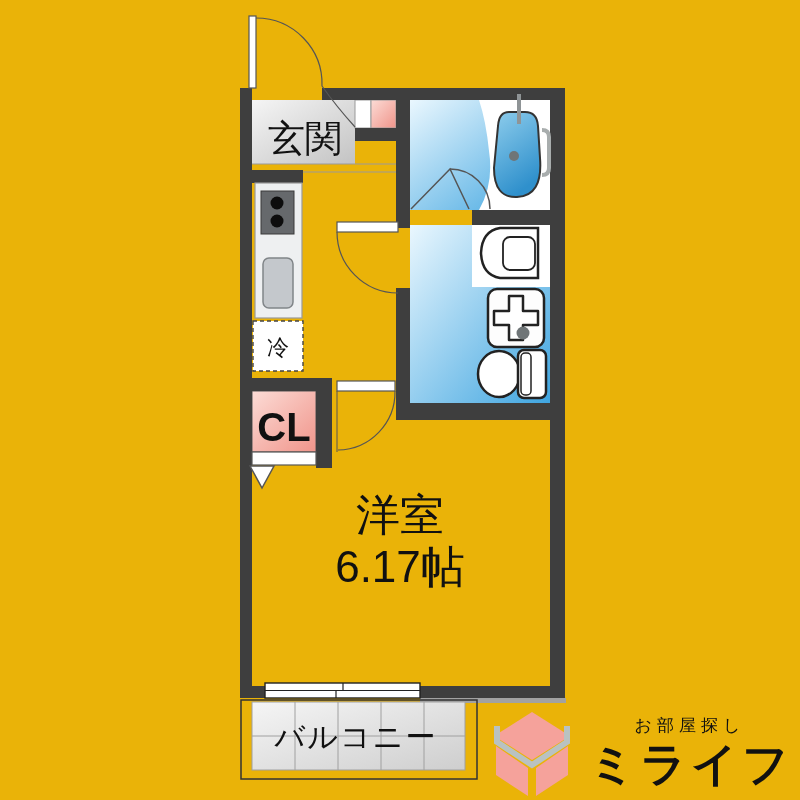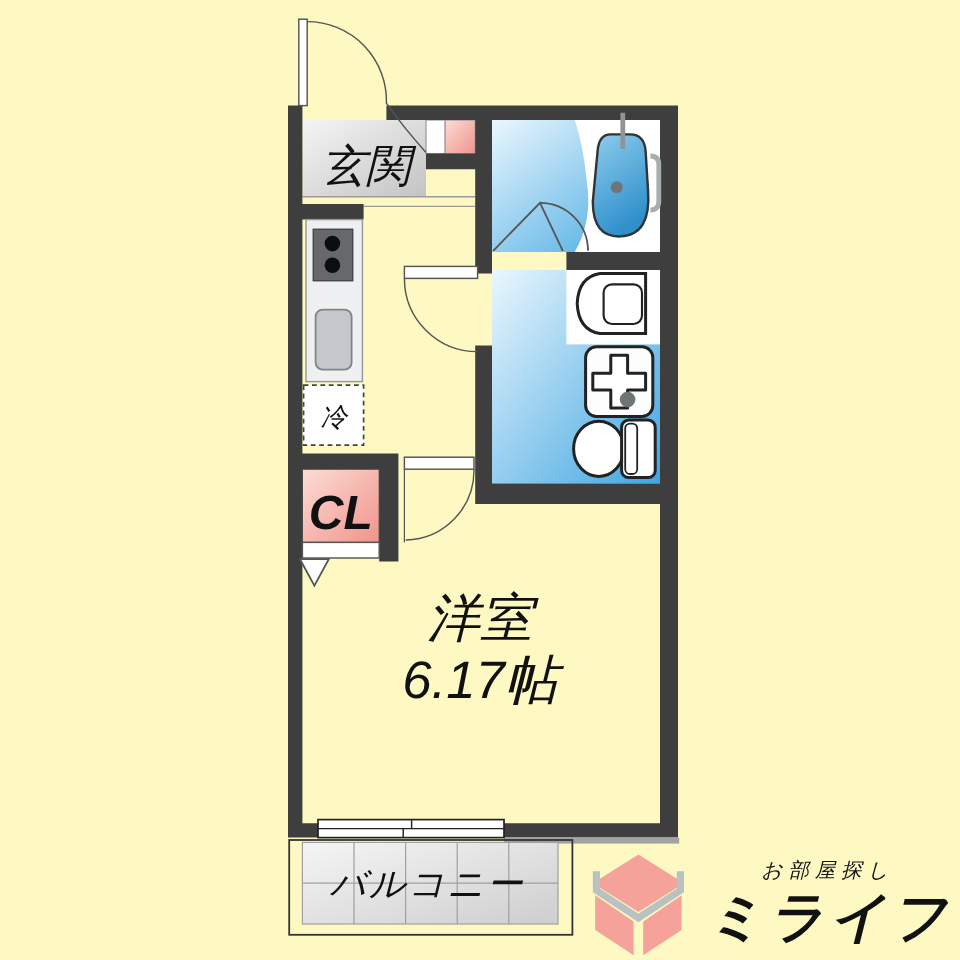--- a/index.html
+++ b/index.html
@@ -1,17 +1,17 @@
 <!DOCTYPE html>
 <html><head>
 <meta charset="utf-8">
 <style>
   html,body{margin:0;padding:0;background:#ffffff;}
-  .canvas{position:relative;width:800px;height:800px;background:#fef9c3;overflow:hidden;
-          font-family:"Liberation Sans", sans-serif;font-style:italic;}
+  .canvas{position:relative;width:800px;height:800px;background:#eab308;overflow:hidden;
+          font-family:"Liberation Sans", sans-serif;}
   svg text{font-family:"Liberation Sans", sans-serif; fill:#111;}
 </style>
 </head>
 <body>
 
 <div class="canvas">
 <svg width="800" height="800" viewBox="0 0 800 800">
   <defs>
     <linearGradient id="gGray" x1="0" y1="0" x2="1" y2="1">
       <stop offset="0" stop-color="#f5f5f5"></stop>

